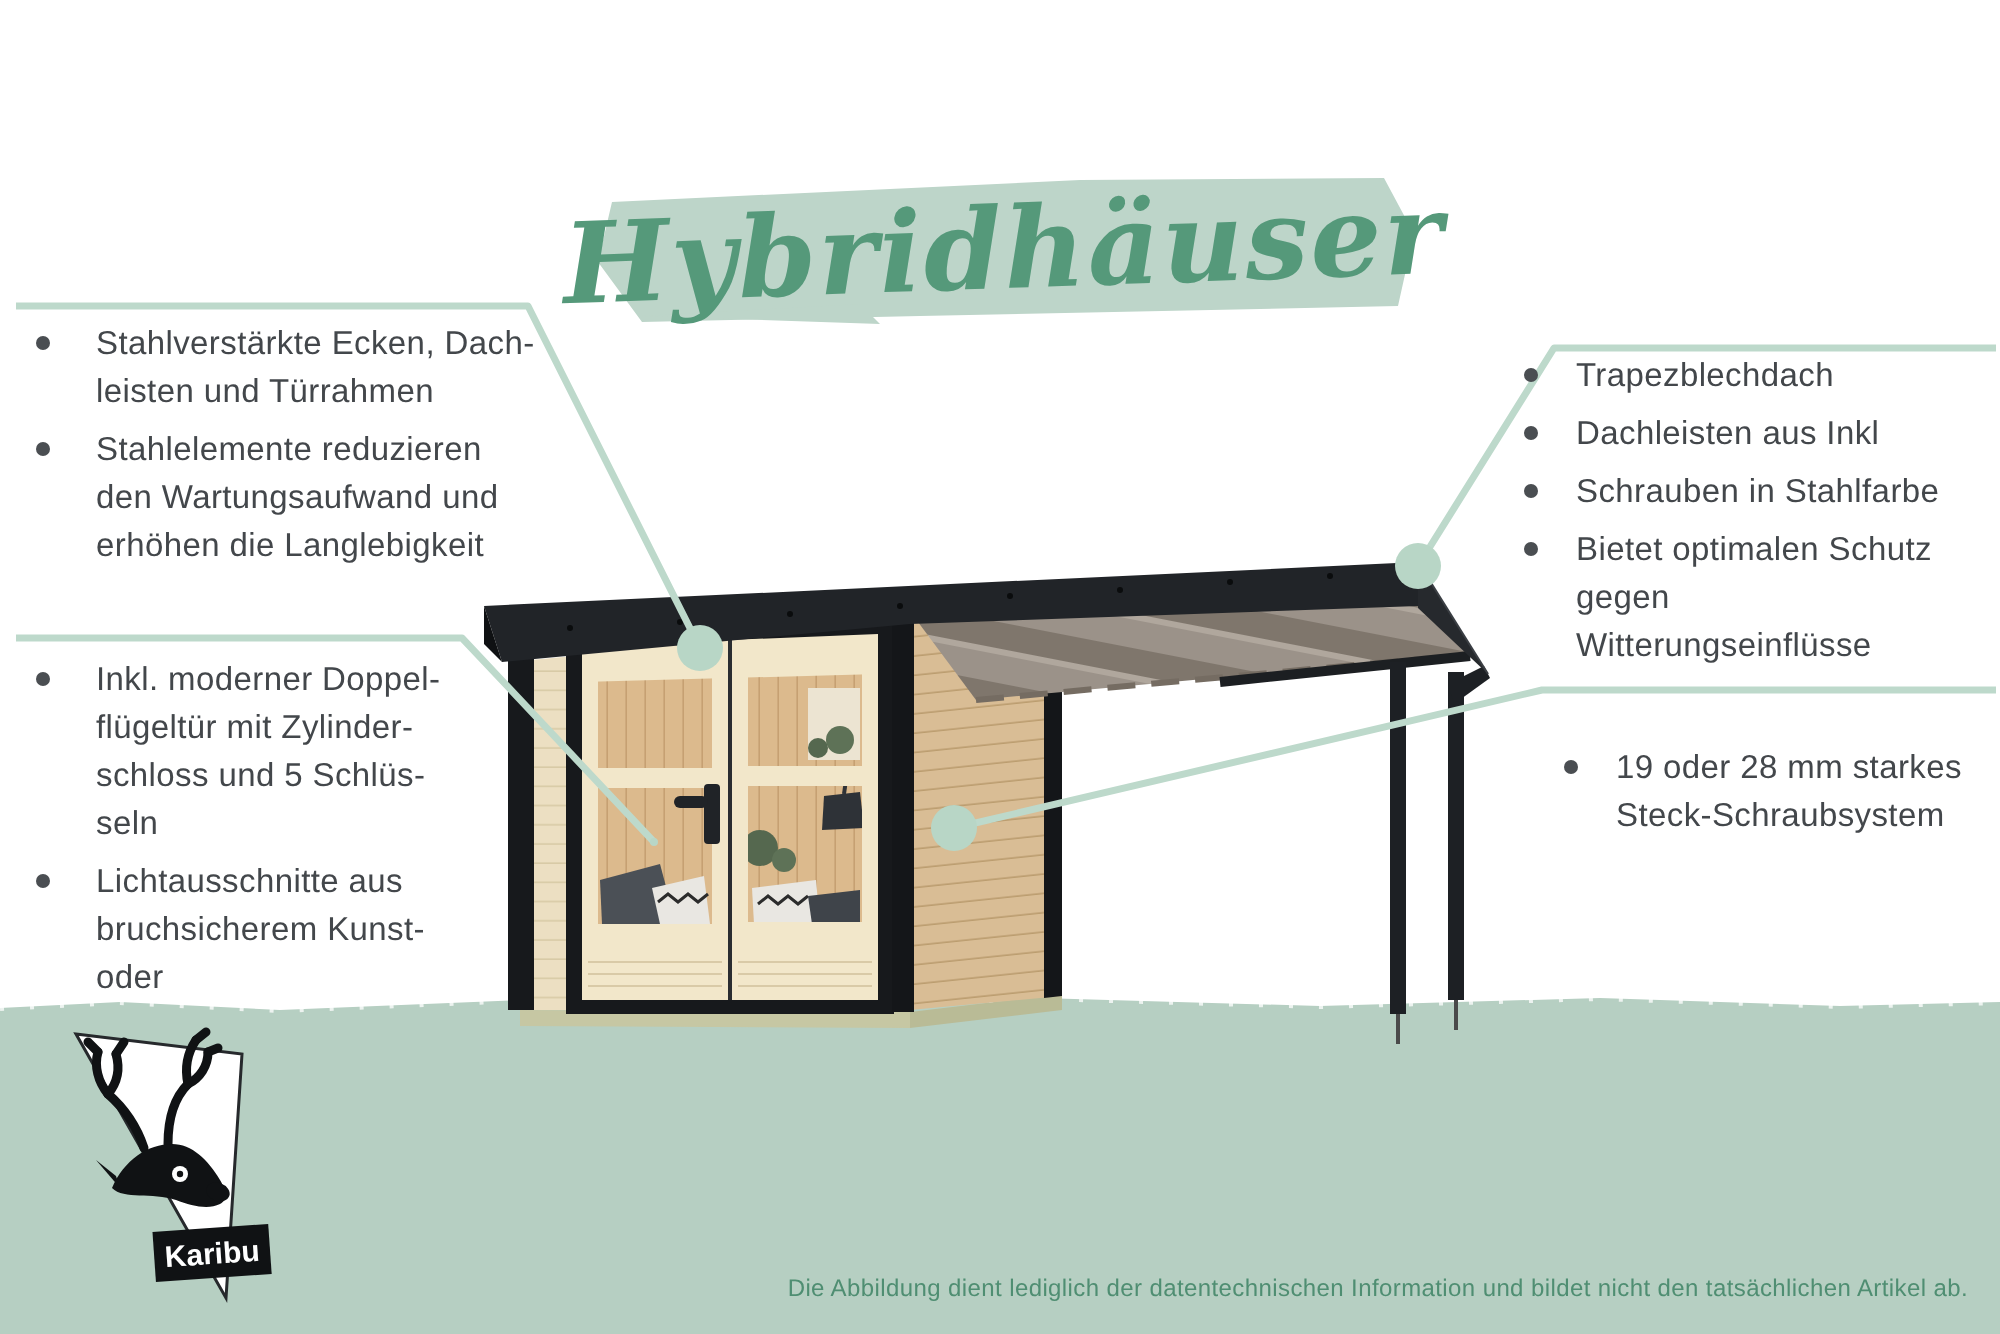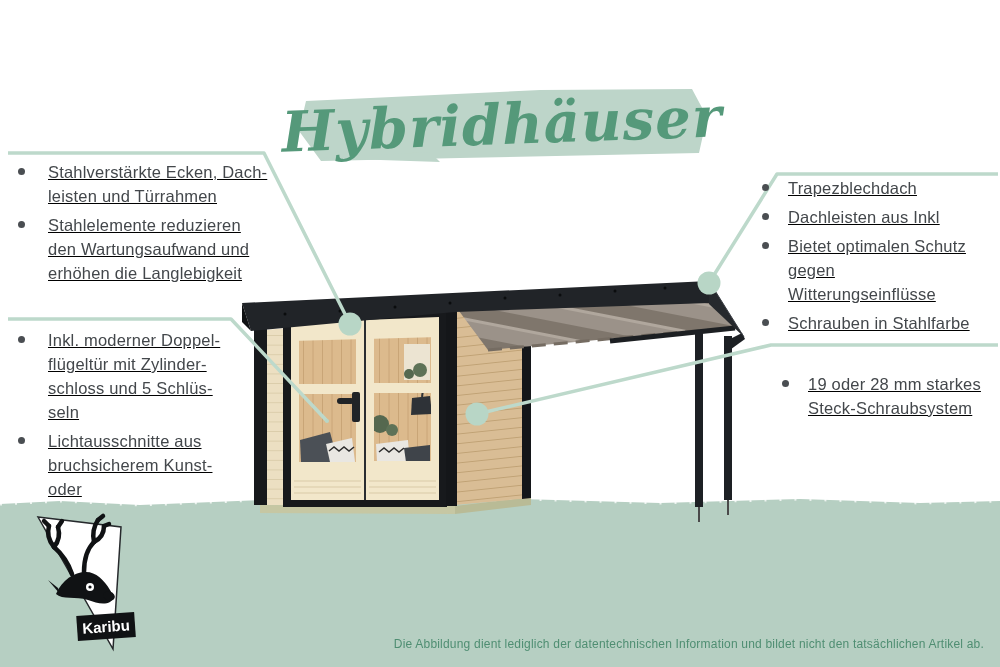--- a/index.html
+++ b/index.html
@@ -1,19 +1,19 @@
 <!DOCTYPE html>
 <html><head>
 <meta charset="utf-8">
 <style>
   html,body{margin:0;padding:0;background:#ffffff;}
   .page{position:relative;width:1000px;height:667px;overflow:hidden;background:#fff;
         font-family:"Liberation Sans",sans-serif;}
   svg.illu{position:absolute;inset:0;}
-  .anno{position:absolute;z-index:5;text-decoration:underline;}
+  .anno{position:absolute;z-index:5;}
   .anno ul{list-style:none;margin:0;padding:0;}
   .anno li{position:relative;white-space:pre-line;color:#43474b;font-size:16.5px;
            line-height:24px;padding-left:34px;margin-bottom:5px;letter-spacing:.2px;}
   .anno li::before{content:"";position:absolute;left:4px;top:8px;width:7px;height:7px;
            border-radius:50%;background:#4a4e52;}
   .anno.right li{padding-left:36px;}
   .anno.right li::before{left:10px;}
   .anno-tl{left:14px;top:160px;width:262px;}
   .anno-bl{left:14px;top:328px;width:262px;}
   .anno-tr{left:752px;top:176px;width:226px;}
@@ -204,23 +204,23 @@
     <li>Lichtausschnitte aus
 bruchsicherem Kunst-
 oder</li>
   </ul>
 </div>
 
 <div class="anno right anno-tr">
   <ul>
     <li>Trapezblechdach</li>
     <li>Dachleisten aus Inkl</li>
+    <li>Schrauben in Stahlfarbe</li>
     <li>Bietet optimalen Schutz
 gegen Witterungseinflüsse</li>
-    <li>Schrauben in Stahlfarbe</li>
   </ul>
 </div>
 
 <div class="anno right anno-br">
   <ul>
     <li>19 oder 28 mm starkes
 Steck-Schraubsystem</li>
   </ul>
 </div>
 

